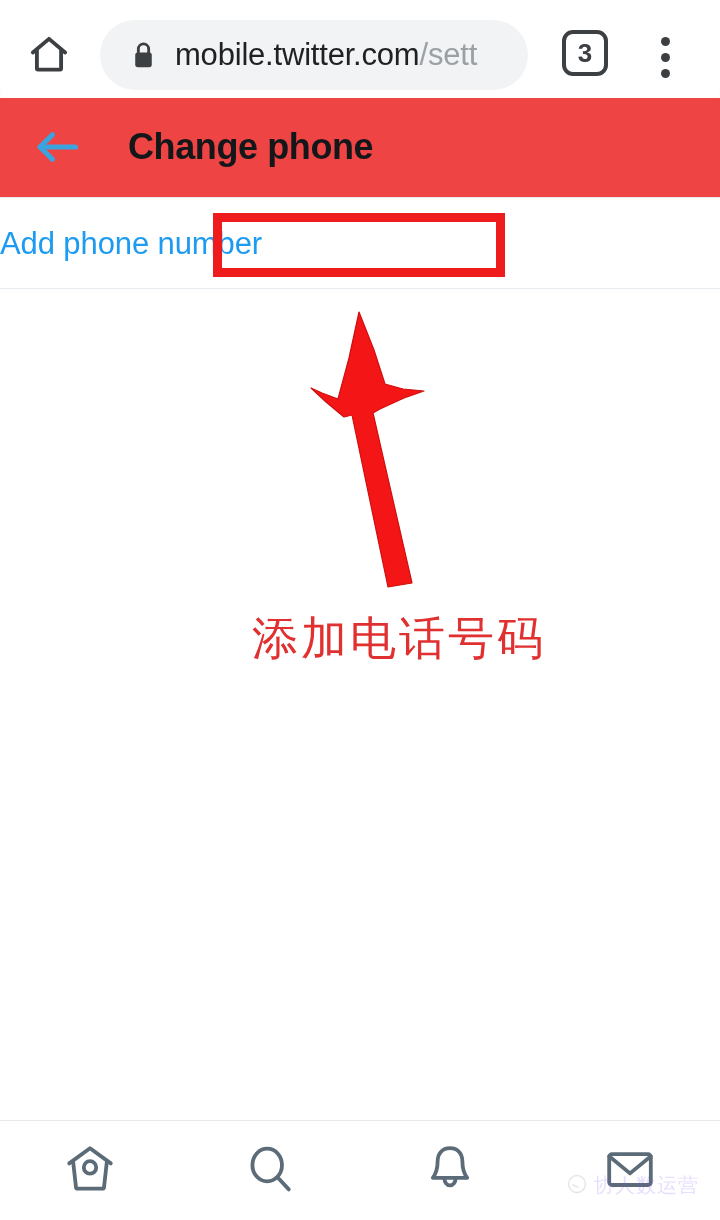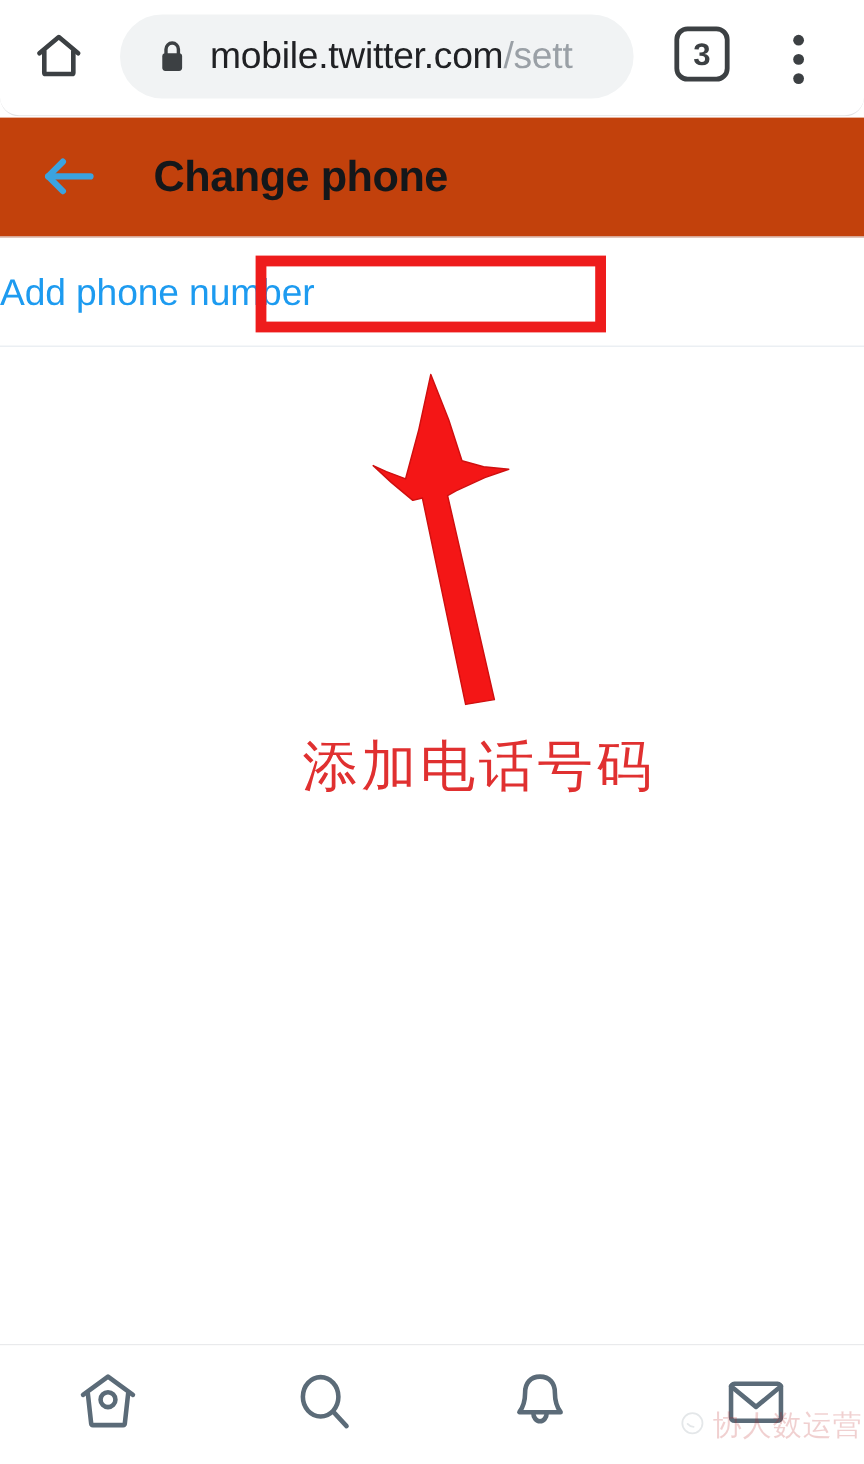--- a/index.html
+++ b/index.html
@@ -12,21 +12,21 @@
     height: 1220px;
     position: relative;
     overflow: hidden;
     font-family: "Liberation Sans", "DejaVu Sans", sans-serif;
     -webkit-font-smoothing: antialiased;
   }
 
   
   .browser-chrome {
     position: absolute;
-    left: 0; top: 0;
+    left: 0; top: 8px;
     width: 720px; height: 97px;
     background: #ffffff;
     border-bottom: 1px solid #e2e3e5;
     box-sizing: border-box;
     border-radius: 16px;
   }
   .home-btn {
     position: absolute;
     left: 18px; top: 18px;
     width: 62px; height: 62px;
@@ -80,21 +80,21 @@
     width: 9px; height: 9px;
     border-radius: 50%;
     background: #3c4043;
   }
 
   
   .page-header {
     position: absolute;
     left: 0; top: 98px;
     width: 720px; height: 100px;
-    background: #c2410c;
+    background: #ef4444;
     border-bottom: 1px solid #e6ecf0;
     box-sizing: border-box;
   }
   .back-btn {
     position: absolute;
     left: 22px; top: 22px;
     width: 70px; height: 58px;
     display: flex; align-items: center; justify-content: center;
   }
   .page-title {
@@ -184,22 +184,22 @@
   .watermark {
     position: absolute;
     left: 566px; top: 1172px;
     display: flex;
     align-items: center;
     gap: 6px;
     opacity: 0.20;
     pointer-events: none;
   }
   .watermark-text {
-    font-size: 24px;
-    color: #b91c1c;
+    font-size: 20px;
+    color: #8b5cf6;
     font-family: "DejaVu Sans", sans-serif;
     letter-spacing: 1px;
     white-space: nowrap;
   }
 </style>
 </head>
 <body>
 
 <div class="browser-chrome">
 

